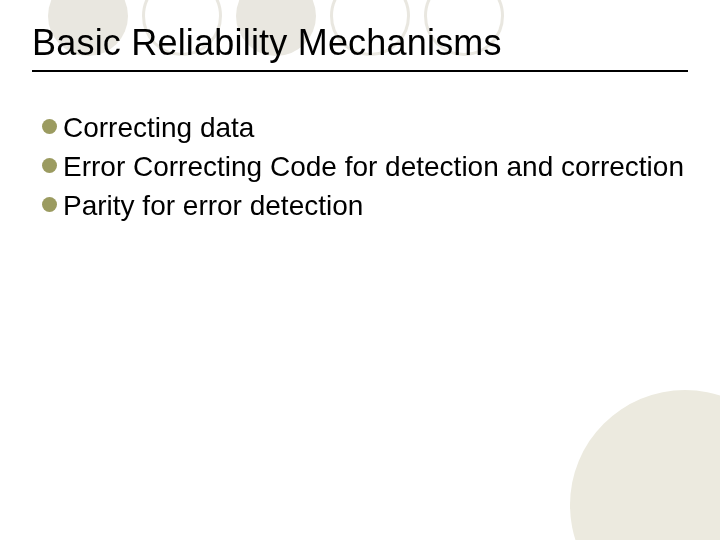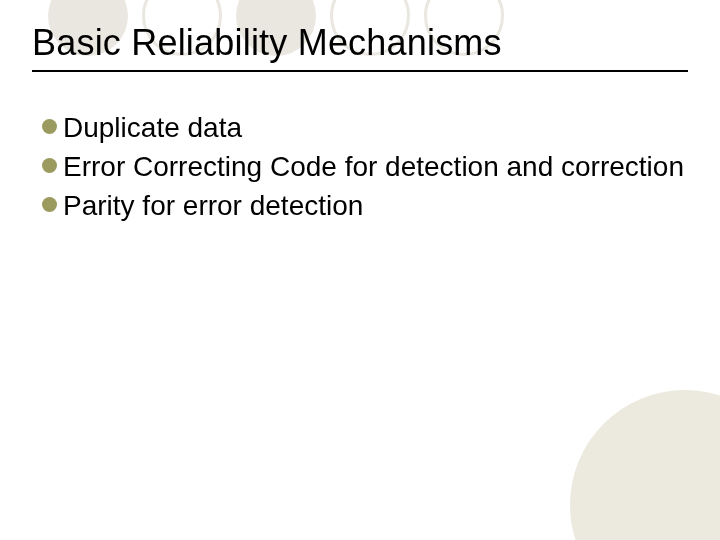--- a/index.html
+++ b/index.html
@@ -91,21 +91,21 @@
 
 <div class="corner-circle"></div>
 
 <div class="slide">
   <h1 class="title">Basic Reliability Mechanisms</h1>
   <hr class="title-rule">
 
   <div class="bullets">
     <div class="bullet-row">
       <span class="bullet-dot"></span>
-      <span class="bullet-text">Duplicate data</span>
+      <span class="bullet-text">Correcting data</span>
     </div>
     <div class="bullet-row">
       <span class="bullet-dot"></span>
       <span class="bullet-text">Error Correcting Code for detection and correction</span>
     </div>
     <div class="bullet-row">
       <span class="bullet-dot"></span>
       <span class="bullet-text">Parity for error detection</span>
     </div>
   </div>

